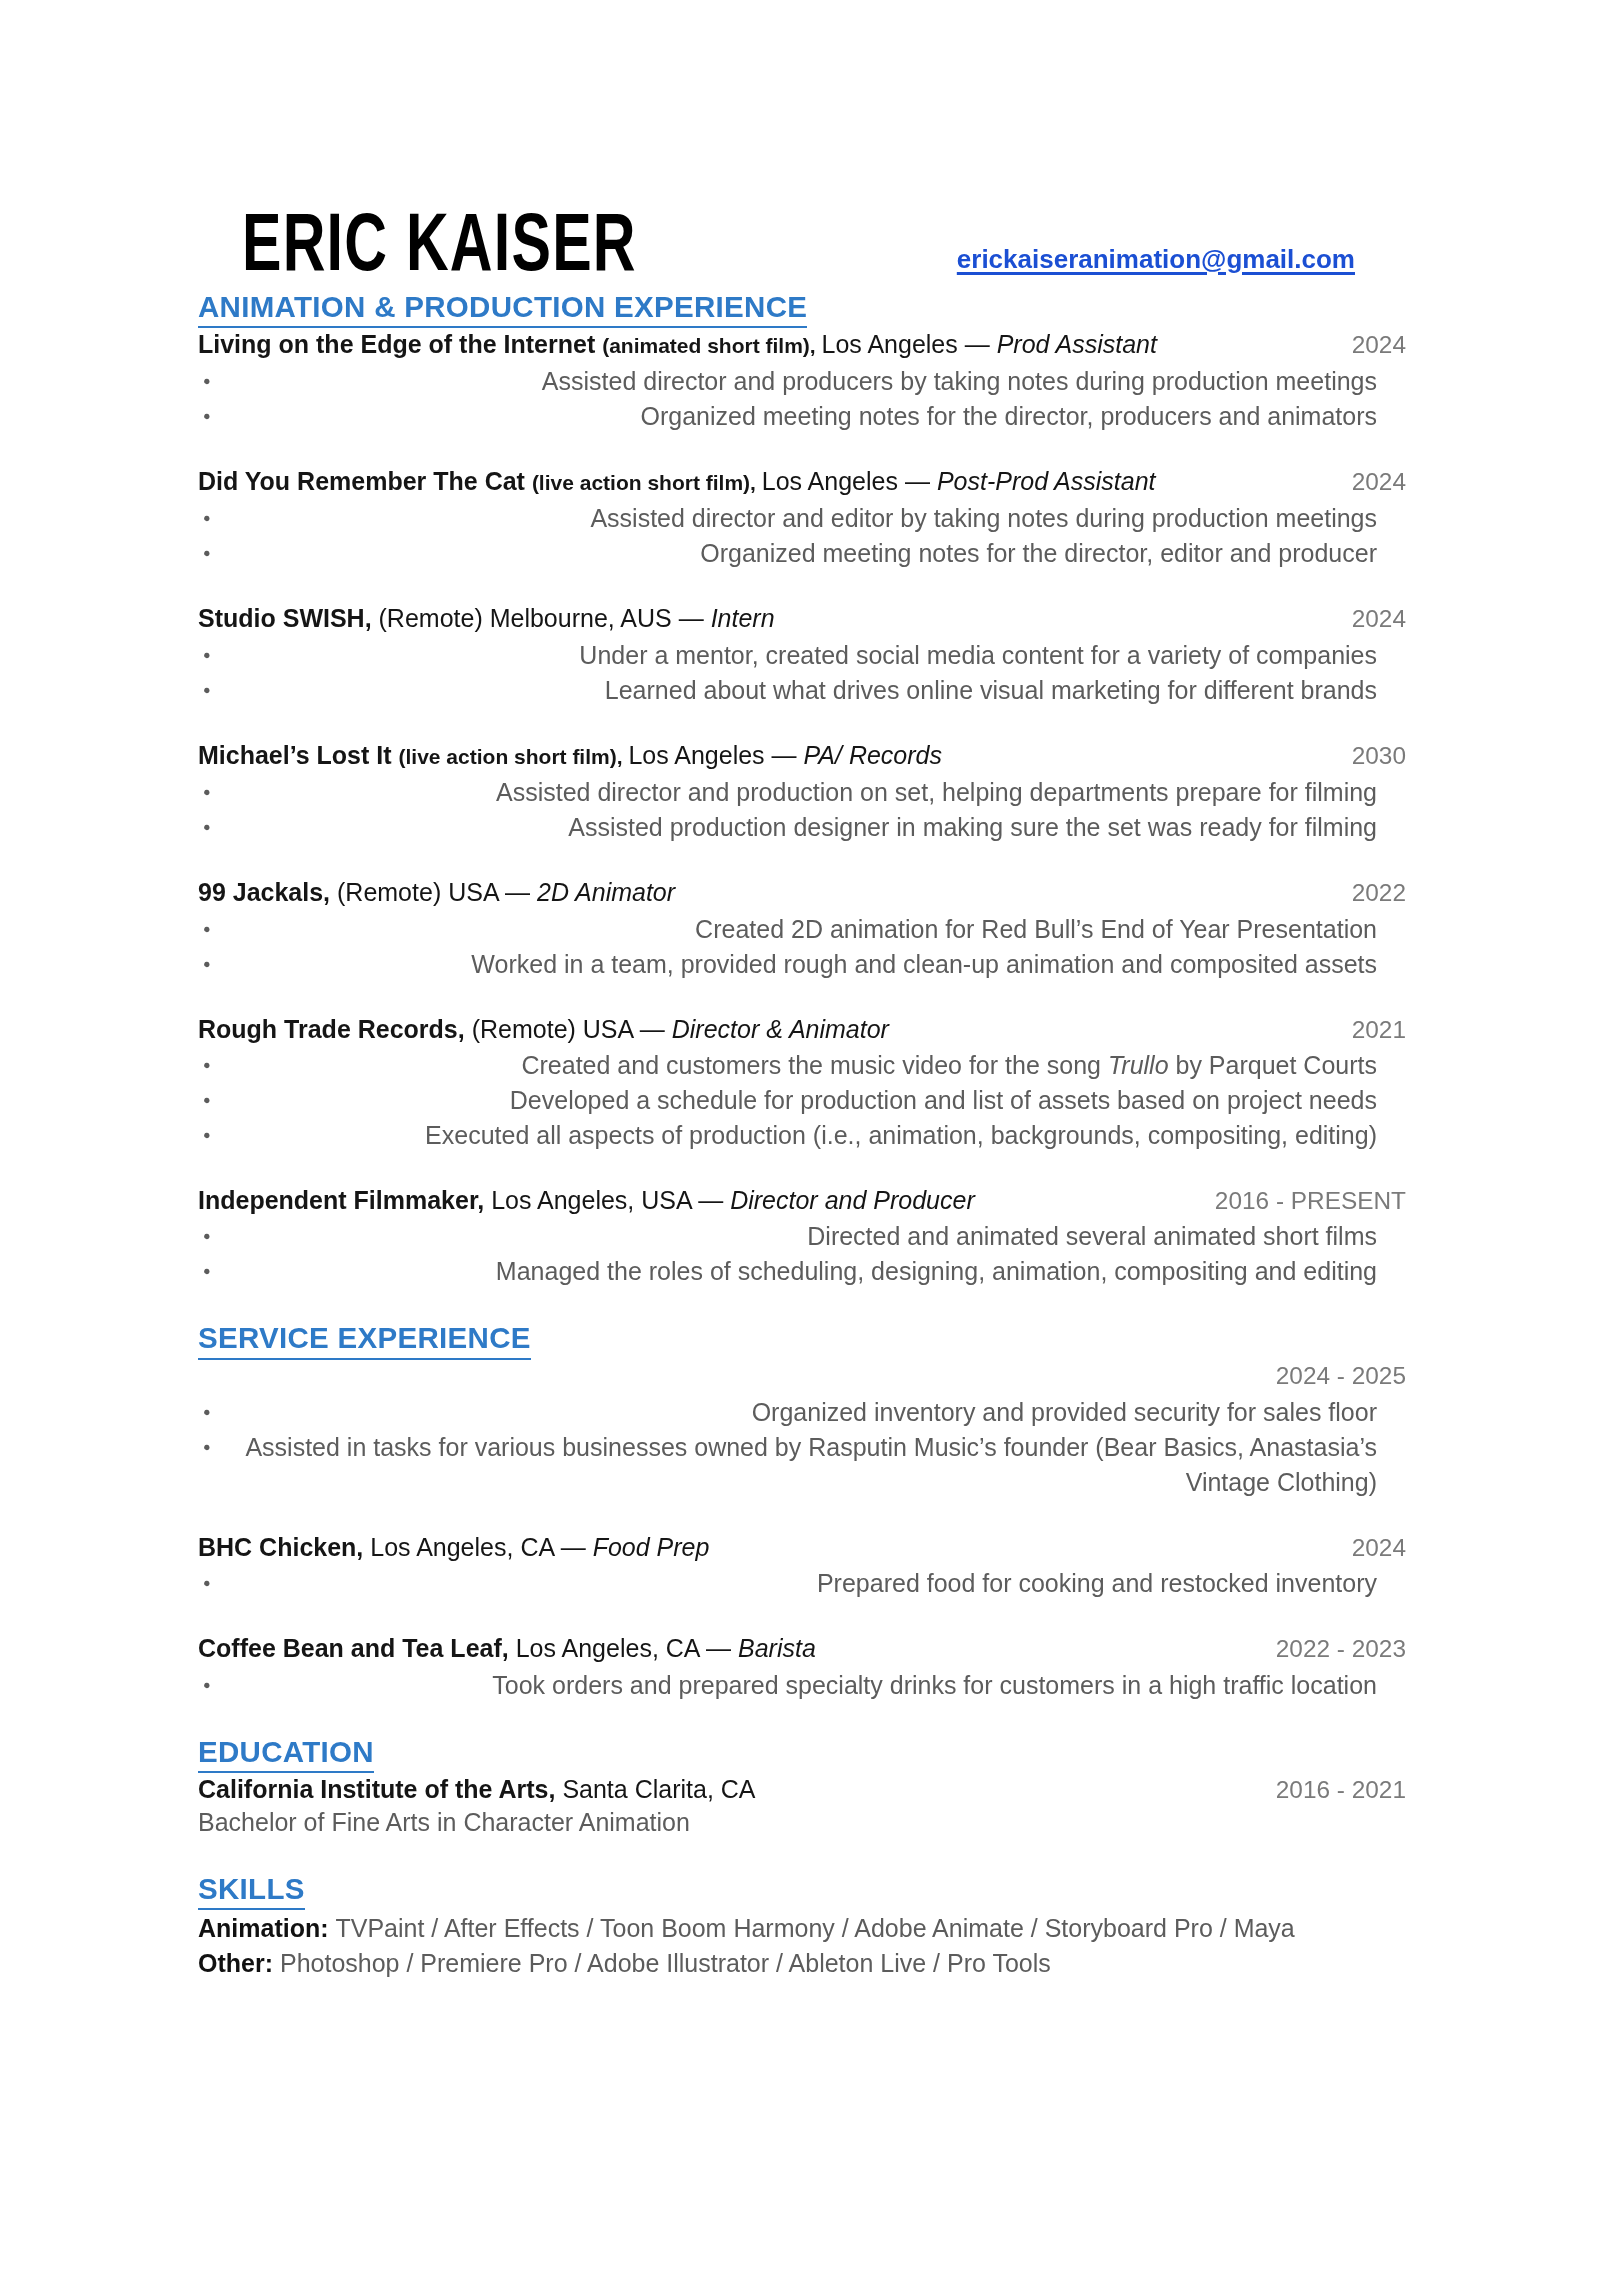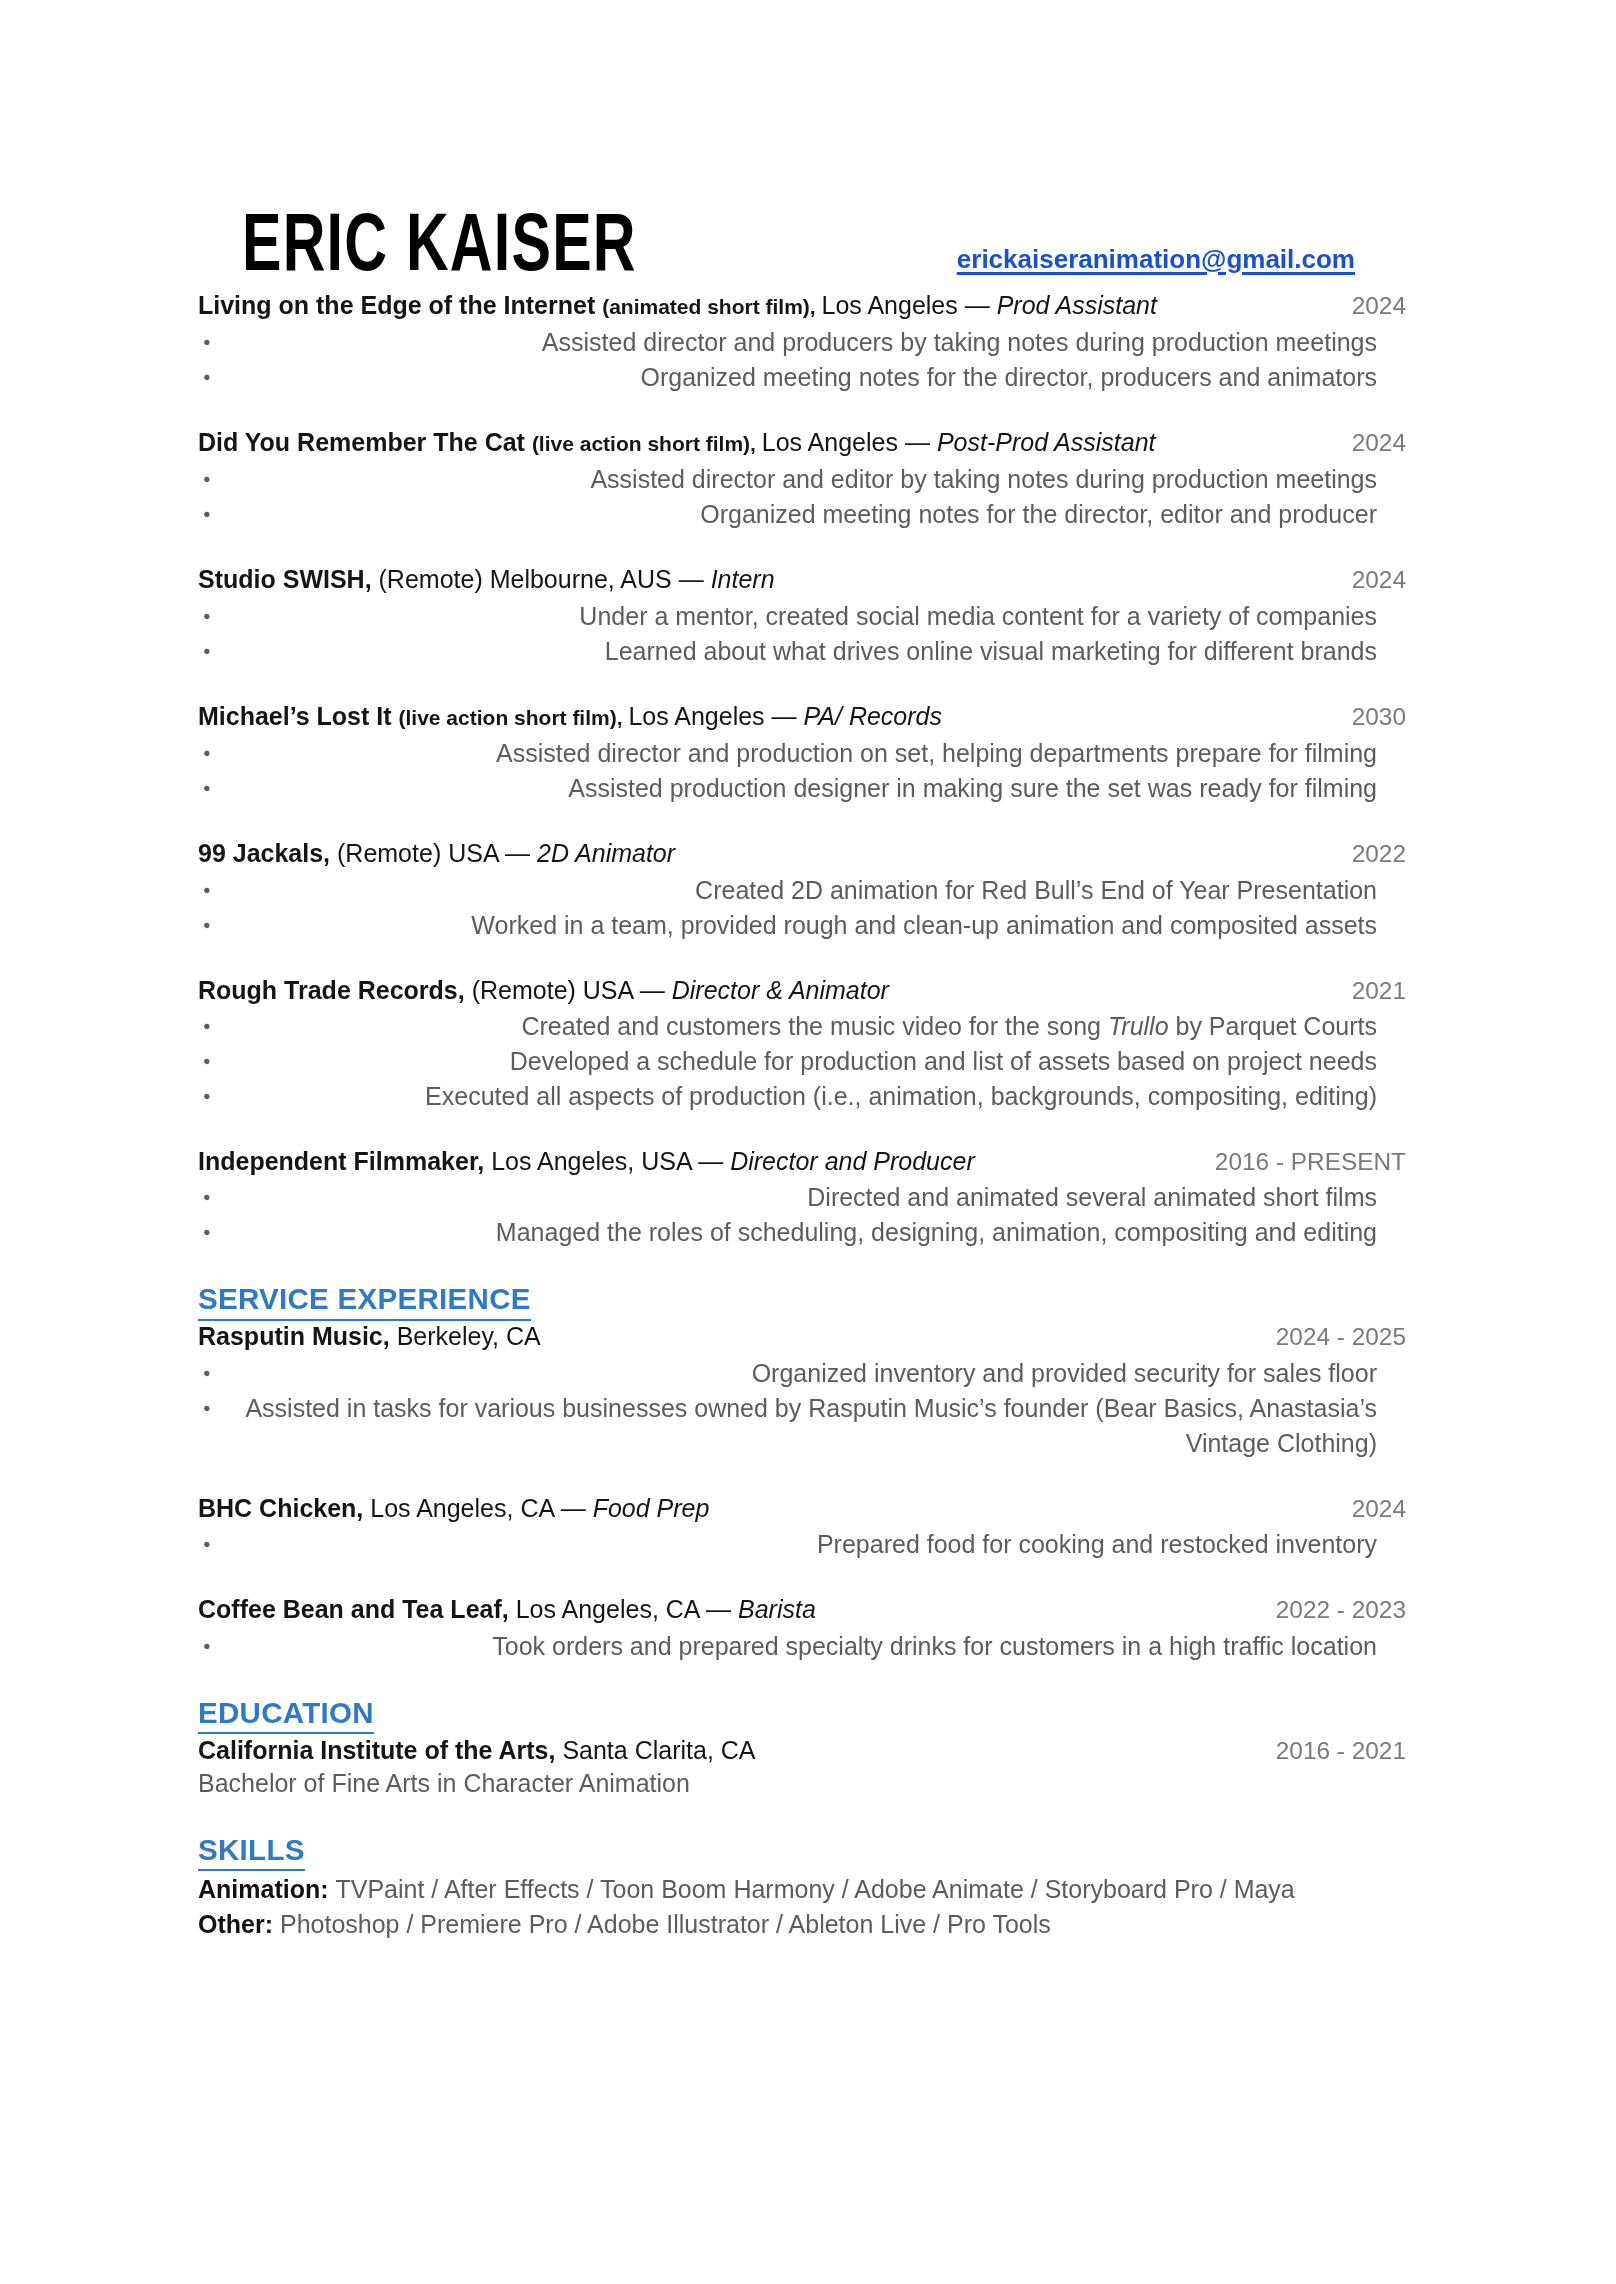--- a/index.html
+++ b/index.html
@@ -90,20 +90,23 @@
 <div class="page">
 
   <div class="header-row">
     <div class="name-wrap">
       <span class="name">ERIC KAISER</span>
     </div>
     <a class="email">erickaiseranimation@gmail.com</a>
   </div>
 
   <div class="section">
+    <div class="sec-title-block">
+      <span class="sec-title">ANIMATION &amp; PRODUCTION EXPERIENCE</span>
+    </div>
 
     <div class="entry">
       <div class="entry-head">
         <span class="eh-left"><span class="t-bold">Living on the Edge of the Internet </span><span class="t-paren">(animated short film), </span><span class="t-loc">Los Angeles — </span><span class="t-role">Prod Assistant</span></span>
         <span class="date">2024</span>
       </div>
       <ul class="bullets">
         <li>Assisted director and producers by taking notes during production meetings</li>
         <li>Organized meeting notes for the director, producers and animators</li>
       </ul>
@@ -177,21 +180,20 @@
     </div>
   </div>
 
   <div class="section">
     <div class="sec-title-block">
       <span class="sec-title">SERVICE EXPERIENCE</span>
     </div>
 
     <div class="entry">
       <div class="entry-head">
-        <span class="eh-left"><span class="t-bold">Rasputin Music, </span><span class="t-loc">Berkeley, CA</span></span>
         <span class="date">2024 - 2025</span>
       </div>
       <ul class="bullets">
         <li>Organized inventory and provided security for sales floor</li>
         <li>Assisted in tasks for various businesses owned by Rasputin Music’s founder (Bear Basics, Anastasia’s Vintage Clothing)</li>
       </ul>
     </div>
 
     <div class="entry">
       <div class="entry-head">

